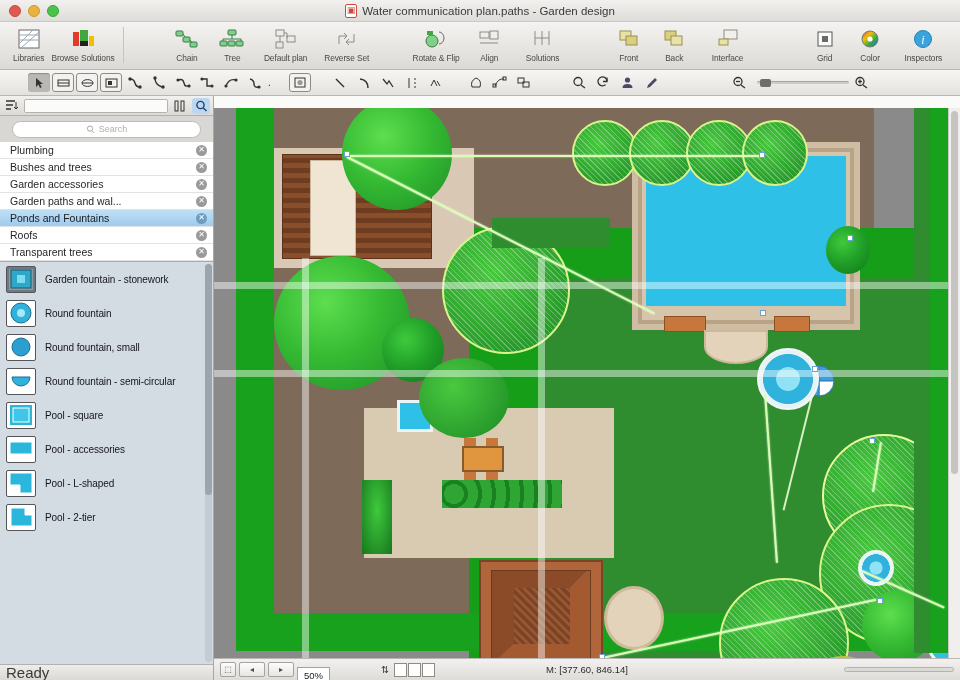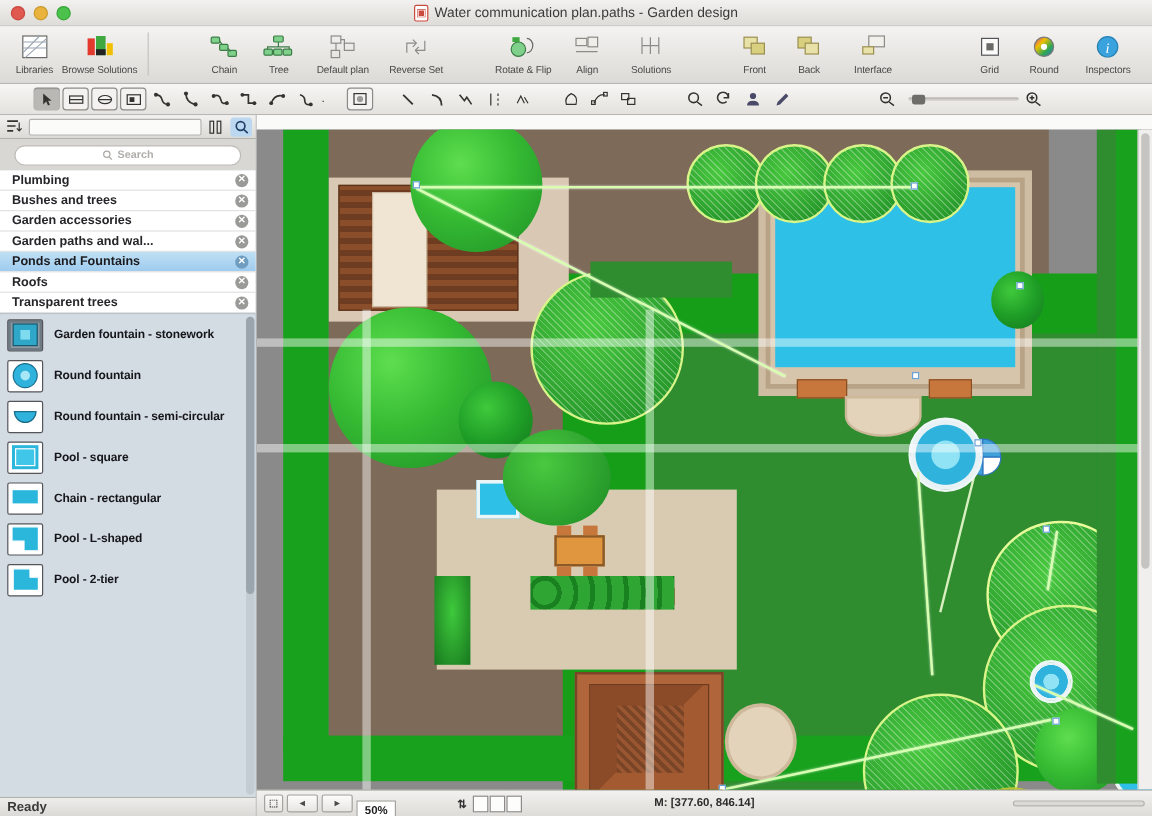--- a/index.html
+++ b/index.html
@@ -87,21 +87,21 @@
   .zs-track {
     width: 92px; height: 3px; background: #cfcdc9;
     border-radius: 2px; position: relative; border-top: 1px solid #a9a7a3;
   }
   .zs-knob {
     position: absolute; left: 3px; top: -3px;
     width: 11px; height: 8px; background: #6f6d69; border-radius: 2px;
   }
 
   
-  .body { flex: 1; display: flex; min-height: 0; font-weight: bold; }
+  .body { flex: 1; display: flex; min-height: 0; }
 
   
   .sidebar {
     width: 214px; flex: 0 0 214px;
     background: #d5dde4;
     border-right: 1px solid #a9a7a3;
     display: flex; flex-direction: column;
     min-height: 0;
   }
   .sb-top {
@@ -169,21 +169,21 @@
   }
   .sb-scroll i {
     display: block; position: absolute; top: 0; left: 0; right: 0;
     height: 58%; background: #9aa5ae; border-radius: 4px;
   }
   .sb-status {
     height: 16px; flex: 0 0 16px;
     background: linear-gradient(#eeedeb, #dbd9d5);
     border-top: 1px solid #b3b1ad;
     display: flex; align-items: center; padding-left: 6px;
-    font-size: 11px; color: #3a3a38;
+    font-size: 15px; color: #3a3a38;
   }
 
   
   .canvas-wrap {
     flex: 1; position: relative; background: #fafaf8;
     display: flex; flex-direction: column; min-width: 0;
   }
   .canvas-top { height: 12px; flex: 0 0 12px; background: #fafaf8; }
   .canvas {
     flex: 1; position: relative; overflow: hidden;
@@ -466,21 +466,21 @@
               <stop offset="0%" stop-color="#d23b8c"></stop>
                 <stop offset="33%" stop-color="#f0c000"></stop>
               <stop offset="66%" stop-color="#2fa84f"></stop>
                 <stop offset="100%" stop-color="#2f6fd0"></stop>
             </linearGradient>
           </defs>
           <circle cx="12" cy="11" r="8" fill="url(#cw1)" stroke="#7a7a78"></circle>
           <circle cx="12" cy="11" r="2.6" fill="#fff"></circle>
         </svg>
       </span>
-      <span class="lb">Round</span>
+      <span class="lb">Color</span>
     </div>
 
     <div class="tb-btn wide">
       <span class="gl">
         <svg width="24" height="22" viewBox="0 0 24 22">
           <circle cx="12" cy="11" r="8.5" fill="#3aa3dd" stroke="#2782b4"></circle>
           <text x="12" y="16" font-size="12" fill="#fff" text-anchor="middle" font-family="Liberation Serif, serif" font-style="italic">i</text>
         </svg>
       </span>
       <span class="lb">Inspectors</span>
@@ -739,20 +739,28 @@
         <div class="lib-item">
           <span class="thumb">
             <svg width="26" height="24" viewBox="0 0 26 24">
                 <circle cx="13" cy="12" r="10" fill="#2fb3dd" stroke="#1b6f8c"></circle>
                 <circle cx="13" cy="12" r="4" fill="#a8e7f6"></circle>
               </svg>
           </span>
           <span class="lib-label">Round fountain</span>
         </div>
 
+        <div class="lib-item">
+          <span class="thumb">
+            <svg width="26" height="24" viewBox="0 0 26 24">
+                <circle cx="13" cy="12" r="9" fill="#2b9fd2" stroke="#1b6f8c"></circle>
+              </svg>
+          </span>
+          <span class="lib-label">Round fountain, small</span>
+        </div>
 
 
         <div class="lib-item">
           <span class="thumb">
             <svg width="26" height="24" viewBox="0 0 26 24">
                 <path d="M4 8 h18 a9 9 0 0 1 -18 0 z" fill="#2fb3dd" stroke="#1b6f8c"></path>
               </svg>
           </span>
           <span class="lib-label">Round fountain - semi-circular</span>
         </div>
@@ -768,21 +776,21 @@
           </span>
           <span class="lib-label">Pool - square</span>
         </div>
 
         <div class="lib-item">
           <span class="thumb">
             <svg width="26" height="24" viewBox="0 0 26 24">
                 <rect x="2" y="5" width="22" height="12" fill="#2bb6dc" stroke="#fff"></rect>
               </svg>
           </span>
-          <span class="lib-label">Chain - rectangular</span>
+          <span class="lib-label">Pool - accessories</span>
         </div>
 
         <div class="lib-item">
           <span class="thumb">
             <svg width="26" height="24" viewBox="0 0 26 24">
                 <path d="M2 2 h22 v20 h-12 v-8 h-10 z" fill="#2bb6dc" stroke="#fff"></path>
               </svg>
           </span>
           <span class="lib-label">Pool - L-shaped</span>
         </div>

